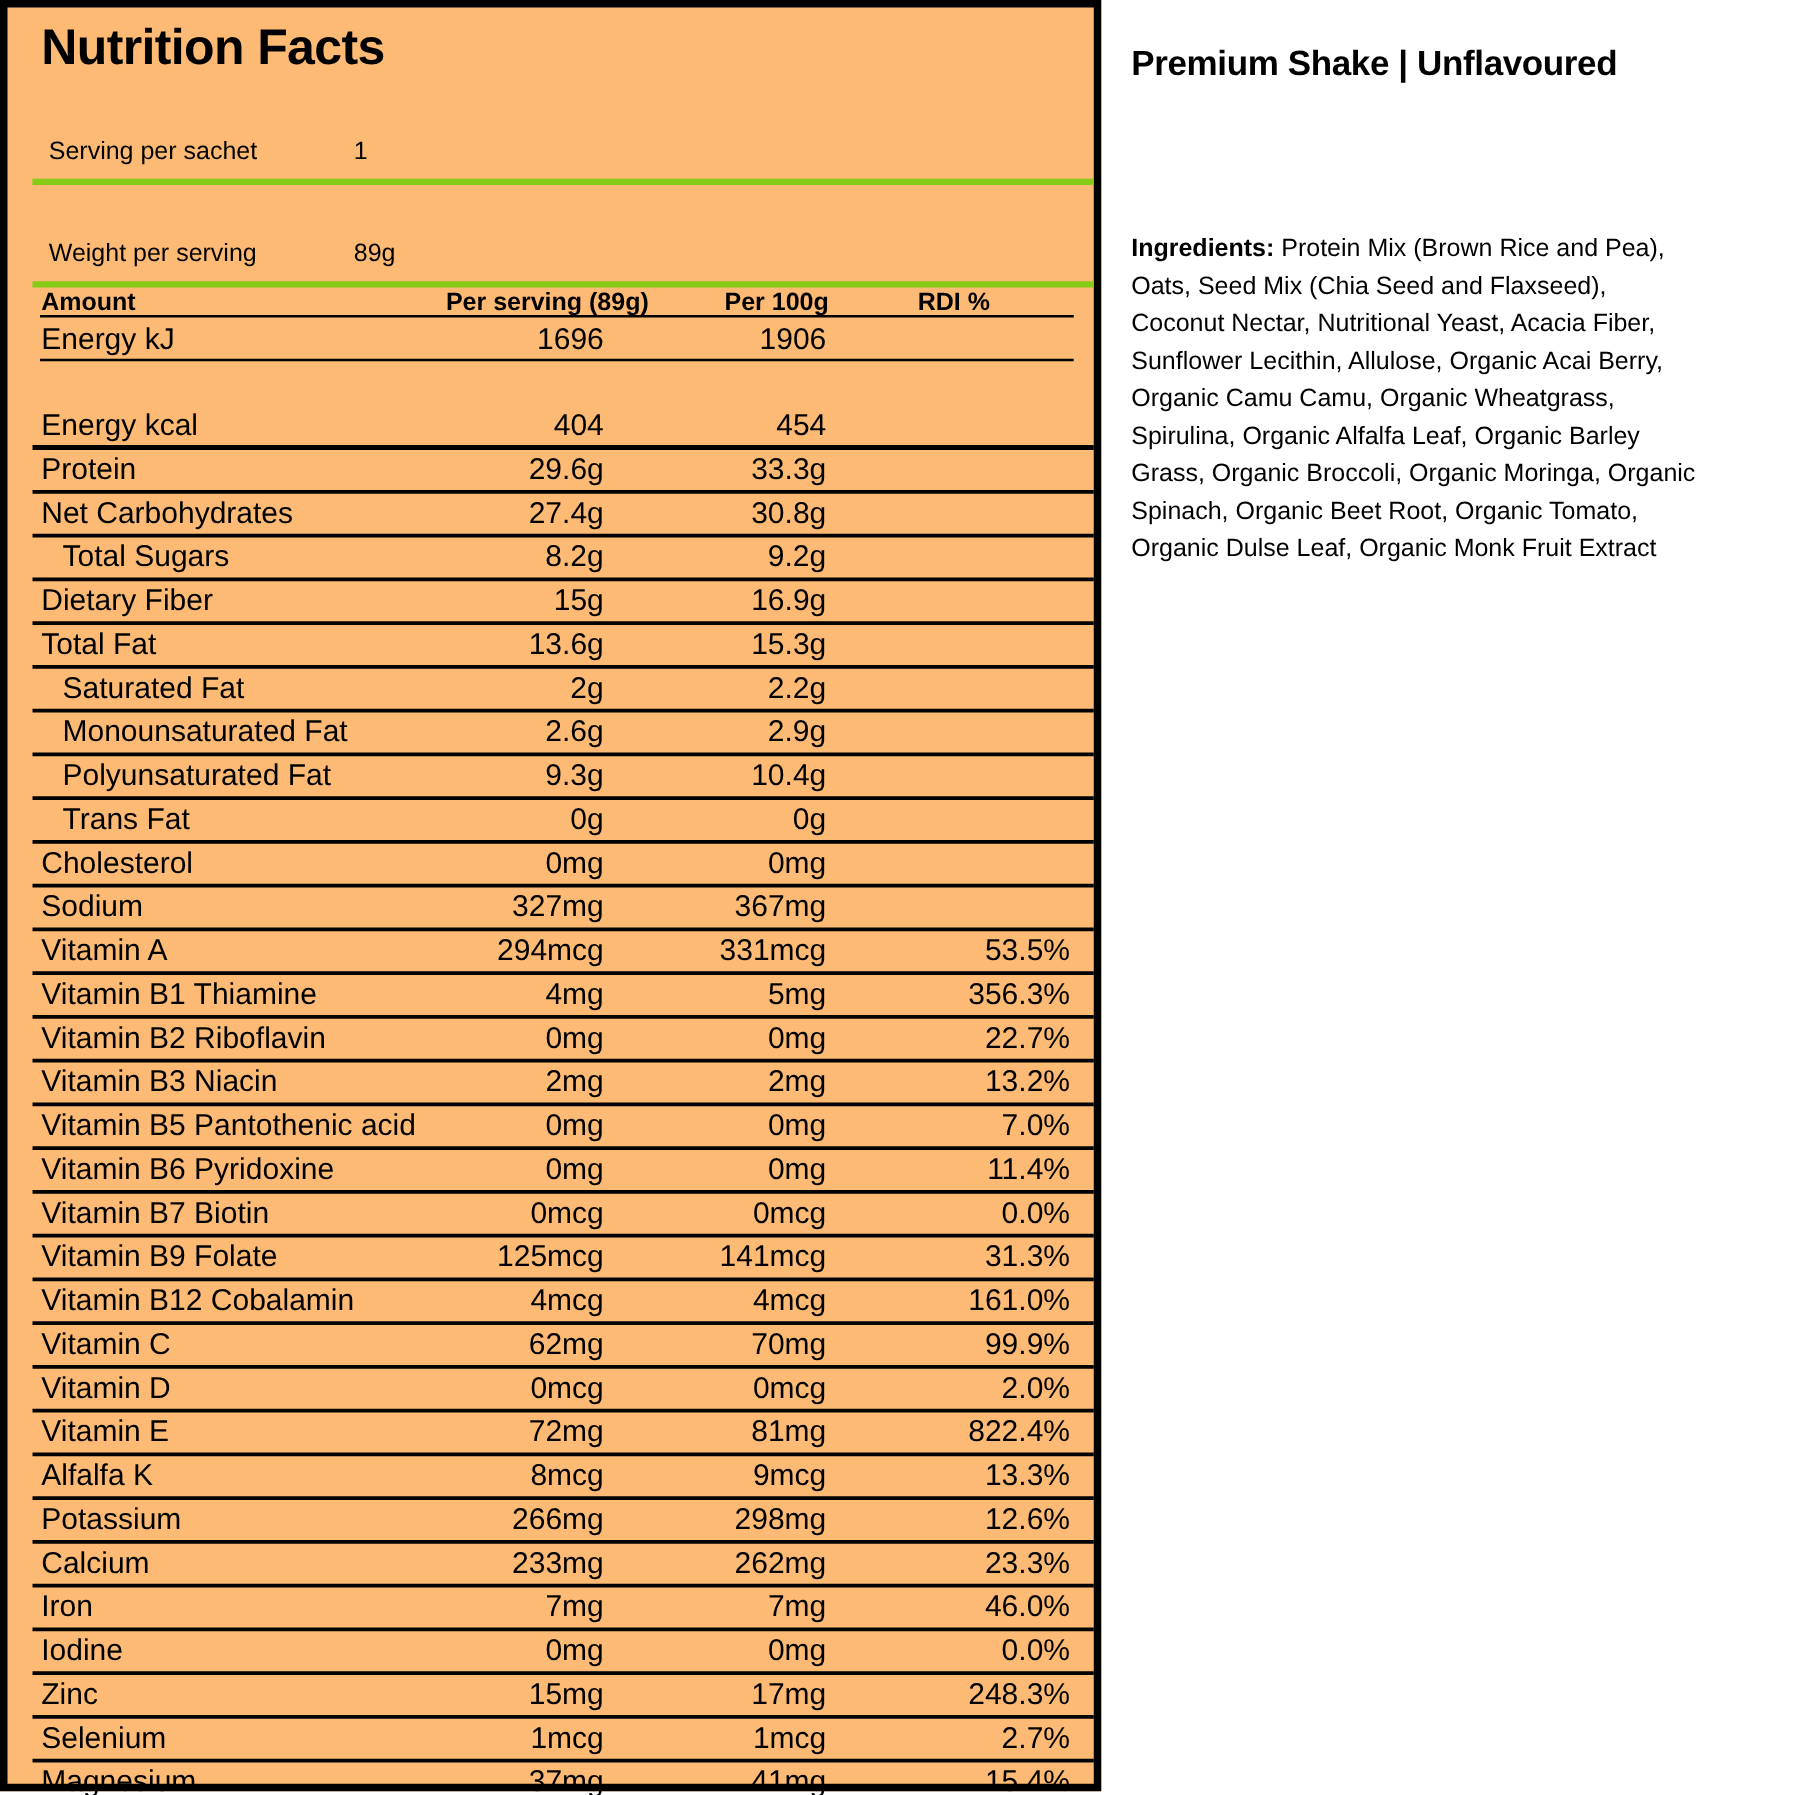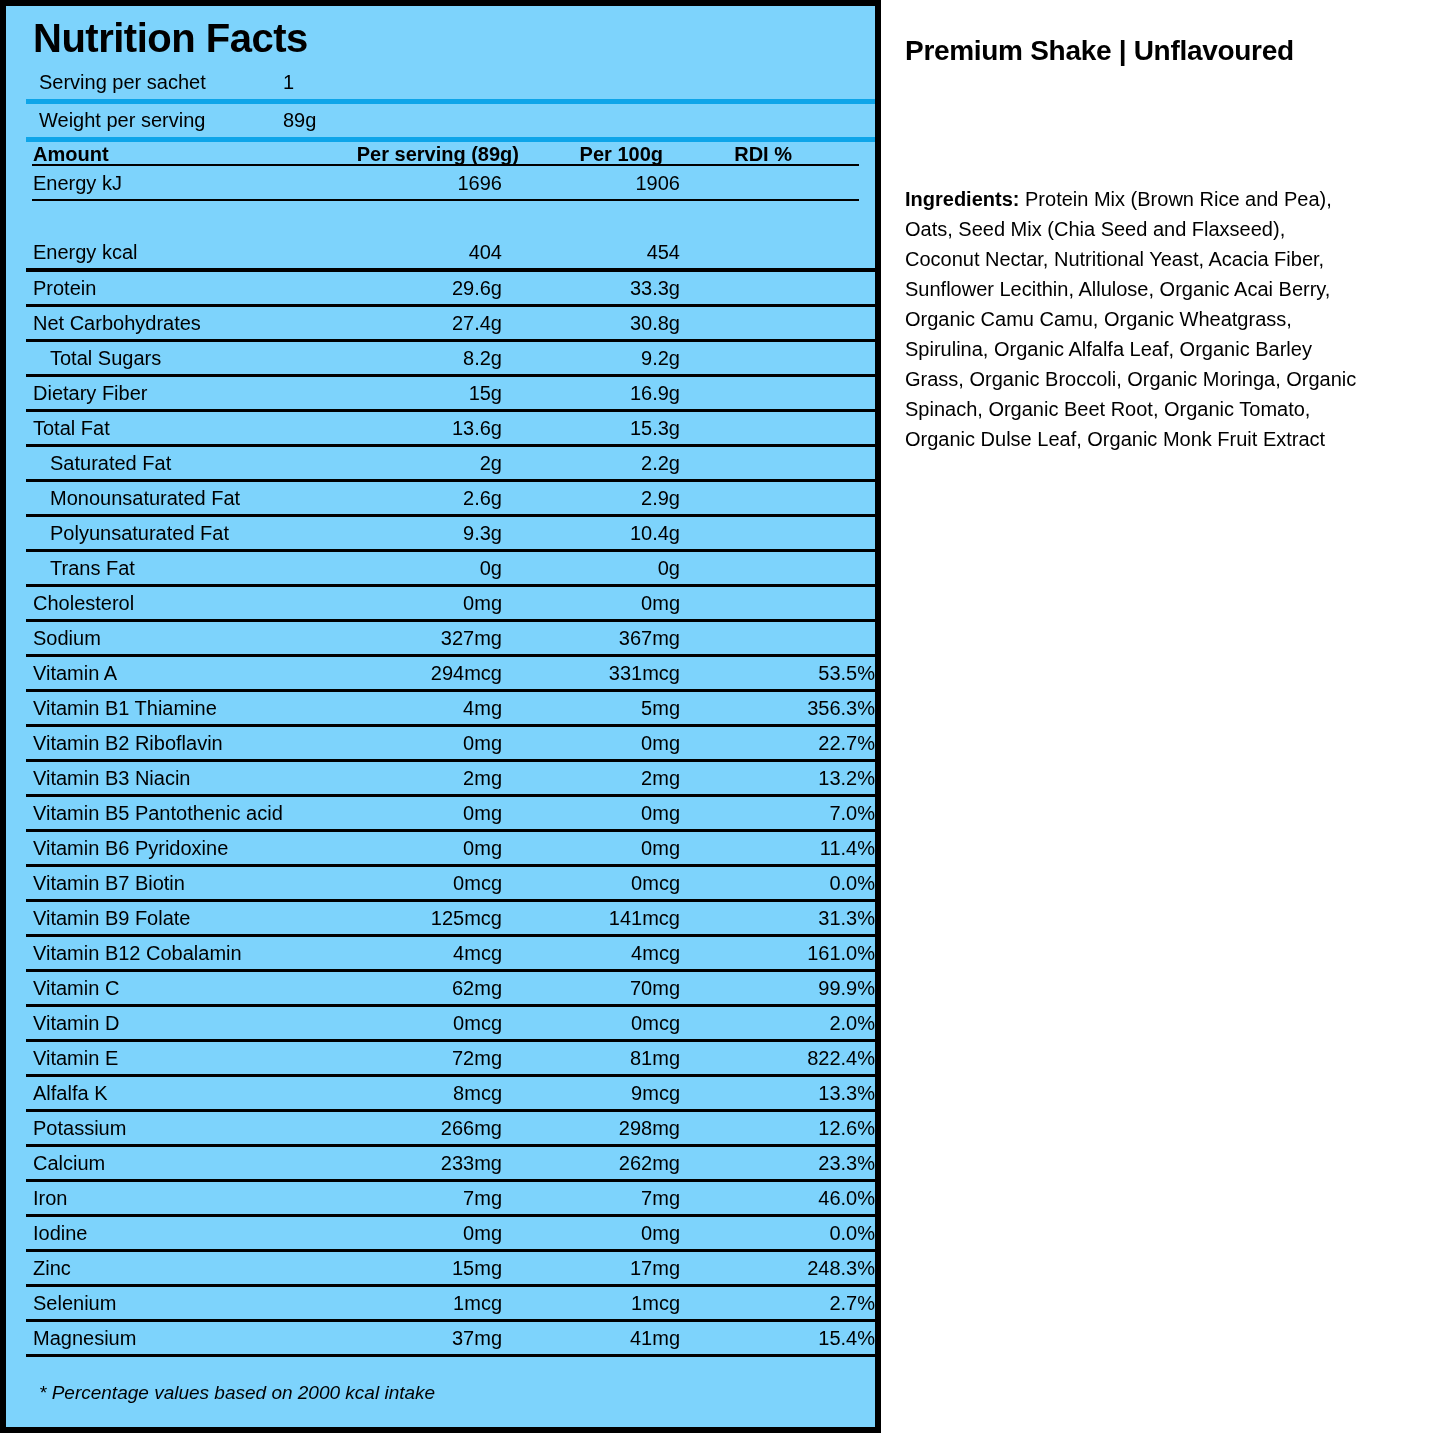--- a/index.html
+++ b/index.html
@@ -10,39 +10,39 @@
     overflow:hidden;
     font-family:"Liberation Sans","DejaVu Sans",sans-serif;
     color:#000;
   }
   
   .label-box{
     position:absolute;left:0;top:0;
     width:881px;height:1433px;
     border:6px solid #000;
     box-sizing:border-box;
-    background:#7dd3fc;
+    background:#fdba74;
   }
   .nf-title{
     margin:0;
     padding:10px 0 0 27px;
     height:60px;
     box-sizing:border-box;
     font-size:40px;
     font-weight:bold;
     letter-spacing:-0.5px;
   }
   .meta-row{
     display:flex;
-    align-items:center;
     margin-left:20px;
     height:38px;
     box-sizing:border-box;
-    border-bottom:5px solid #0ea5e9;
+    border-bottom:5px solid #84cc16;
     font-size:20px;
+    margin-top:44px;
   }
   .meta-row .m-label{width:257px;padding-left:13px;box-sizing:border-box;}
   .head-row{
     display:grid;
     grid-template-columns:1fr 212px 144px 129px;
     align-items:center;
     margin-left:20px;
     padding-right:83px;
     height:24px;
     box-sizing:border-box;
@@ -54,24 +54,25 @@
     content:"";position:absolute;left:6px;right:16px;bottom:0;
     height:2px;background:#000;
   }
   .head-row .hc{text-align:right;}
   .head-row .hc-first{text-align:left;padding-left:7px;}
   .row{
     display:grid;
     grid-template-columns:1fr 150px 178px 195px;
     align-items:center;
     margin-left:20px;
+    padding-right:19px;
     height:35px;
     box-sizing:border-box;
     border-bottom:3px solid #000;
-    font-size:20px;
+    font-size:24px;
     position:relative;
   }
   .row .c-name{padding-left:7px;}
   .row.indent .c-name{padding-left:24px;}
   .row .c-serv,.row .c-100,.row .c-rdi{text-align:right;}
   .row.line-thin{border-bottom:none;}
   .row.line-thin::after{
     content:"";position:absolute;left:6px;right:16px;bottom:0;
     height:2px;background:#000;
   }

